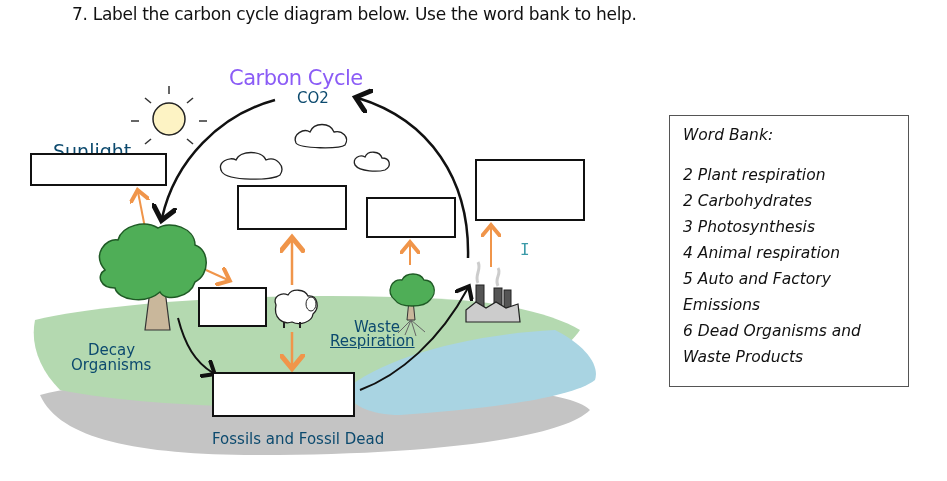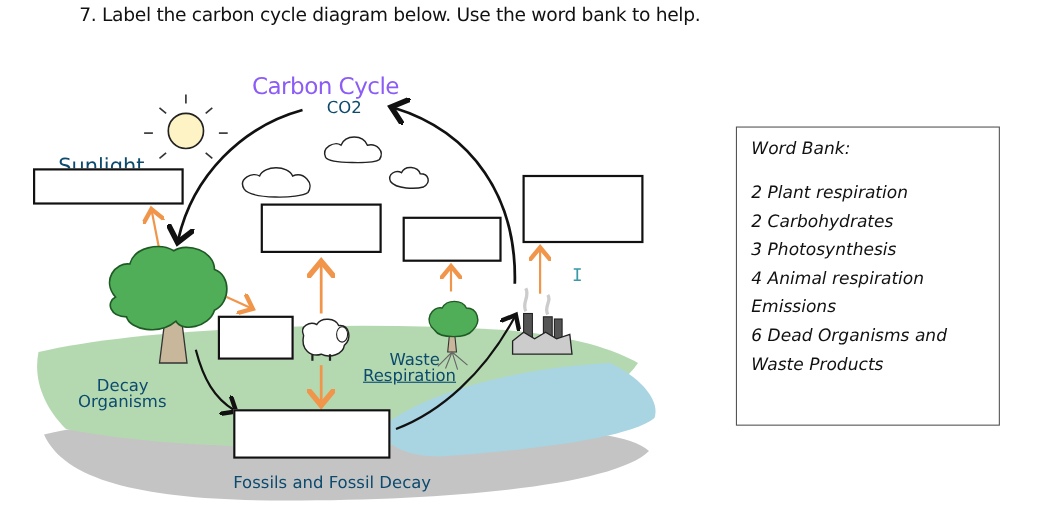--- a/index.html
+++ b/index.html
@@ -95,33 +95,34 @@
   </g>
 </svg>
 
 <div class="dtext" style="left:229px;top:66px;font-size:21px;font-weight:normal;color:#8b5cf6;letter-spacing:-0.5px;">Carbon Cycle</div>
 <div class="dtext" style="left:297px;top:89px;font-size:15px;">CO2</div>
 <div class="dtext" style="left:53px;top:120px;font-size:19px;margin-top:20px;">Sunlight</div>
 <div class="dtext" style="left:88px;top:341px;font-size:15px;">Decay</div>
 <div class="dtext" style="left:71px;top:356px;font-size:15px;">Organisms</div>
 <div class="dtext" style="left:354px;top:318px;font-size:15px;">Waste</div>
 <div class="dtext" style="left:330px;top:332px;font-size:15px;text-decoration:underline;">Respiration</div>
-<div class="dtext" style="left:212px;top:430px;font-size:15px;">Fossils and Fossil Decay</div>
+<div class="dtext" style="left:212px;top:430px;font-size:15px;">Fossils and Fossil Dead</div>
 
 <div class="labelbox" style="left:30px;top:153px;width:137px;height:33px;"></div>
 <div class="labelbox" style="left:237px;top:185px;width:110px;height:45px;"></div>
 <div class="labelbox" style="left:366px;top:197px;width:90px;height:41px;"></div>
 <div class="labelbox" style="left:475px;top:159px;width:110px;height:62px;"></div>
 <div class="labelbox" style="left:198px;top:287px;width:69px;height:40px;"></div>
 <div class="labelbox" style="left:212px;top:372px;width:143px;height:45px;"></div>
 
 <div class="wordbank">
   <div class="wb-title">Word Bank:</div>
   <div class="wb-item">2 Plant respiration</div>
   <div class="wb-item">2 Carbohydrates</div>
   <div class="wb-item">3 Photosynthesis</div>
   <div class="wb-item">4 Animal respiration</div>
+  <div class="wb-item">5 Auto and Factory</div>
   <div class="wb-item">Emissions</div>
   <div class="wb-item">6 Dead Organisms and</div>
   <div class="wb-item">Waste Products</div>
 </div>
 
 <div class="cursor">I</div>
 
 </body></html>

